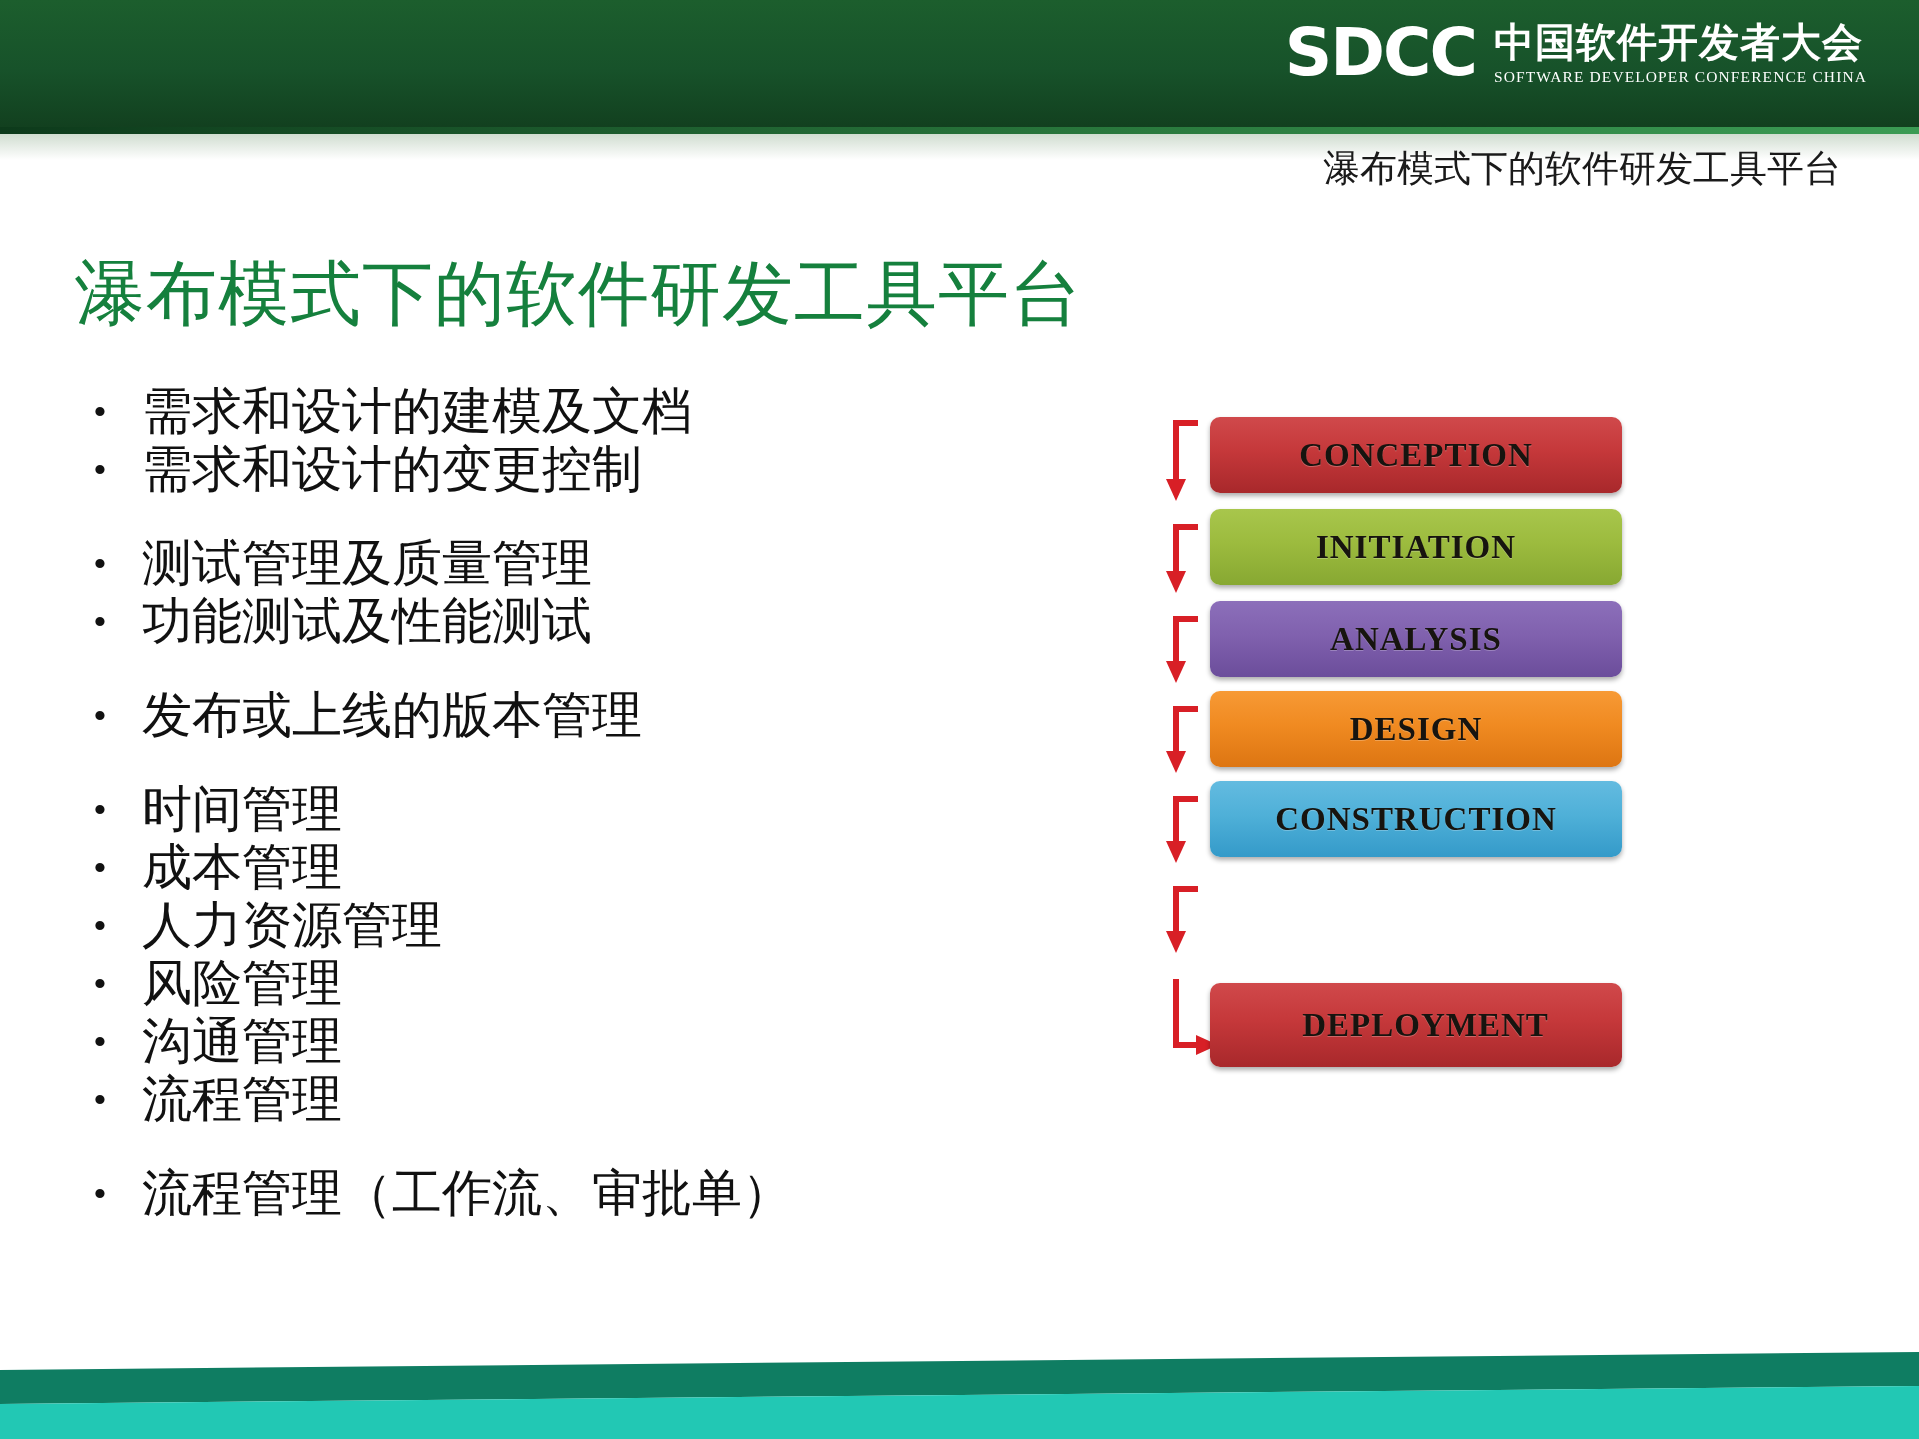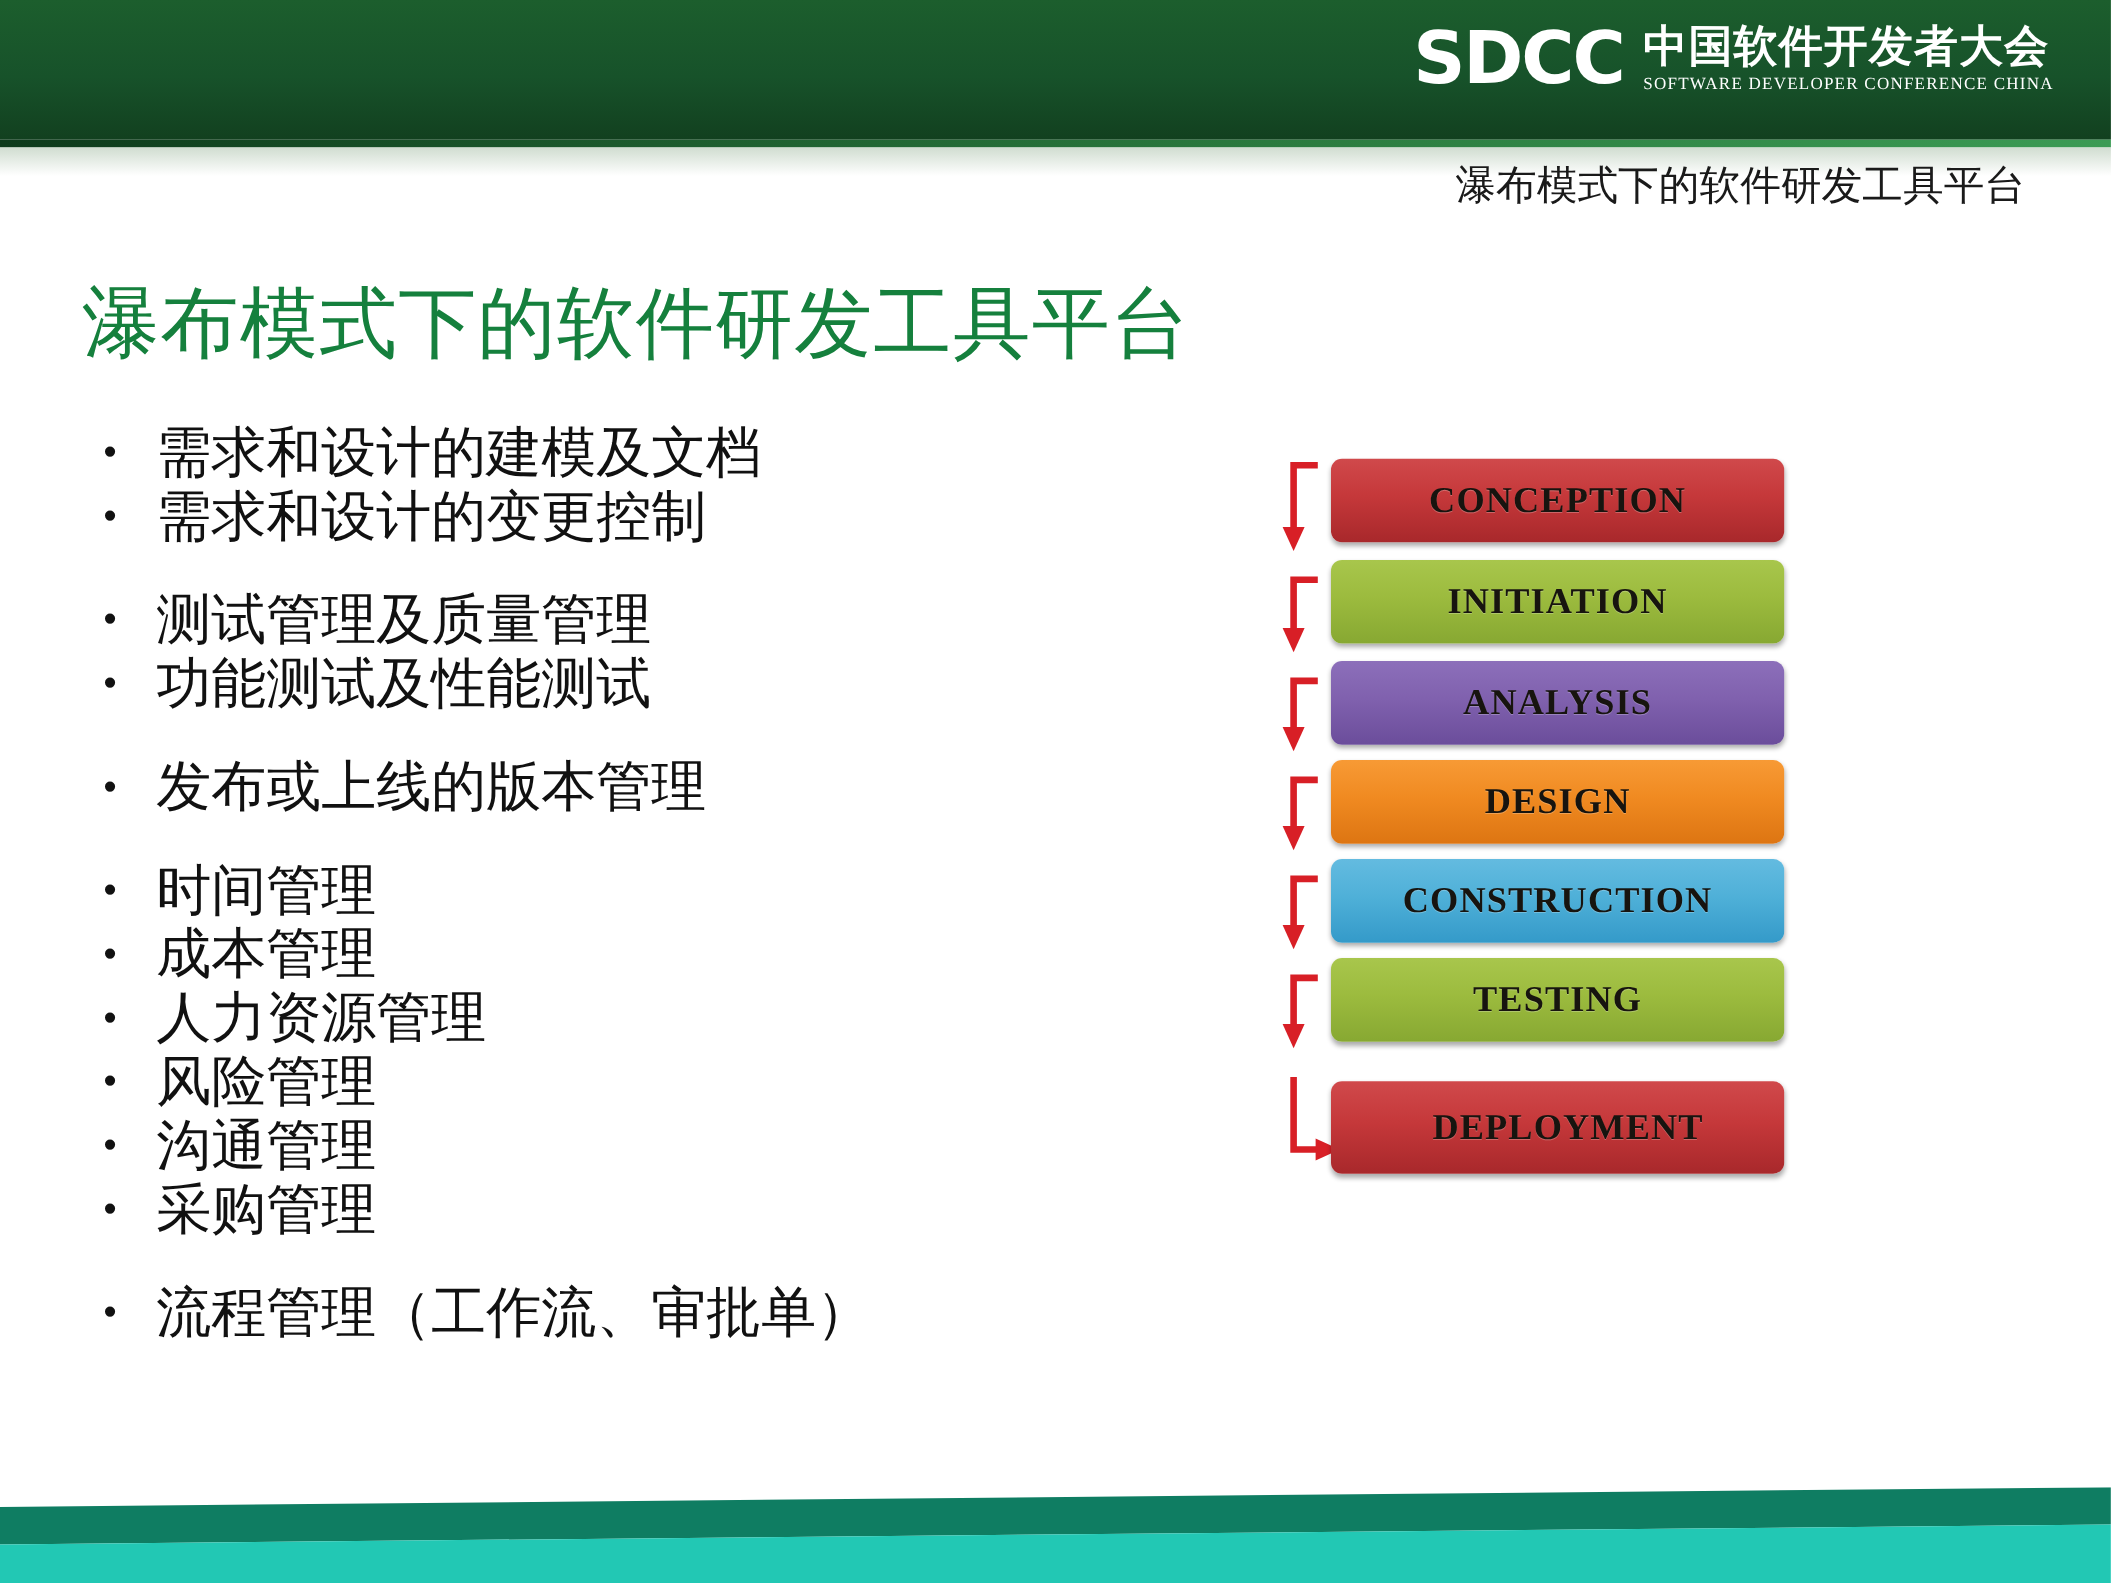--- a/index.html
+++ b/index.html
@@ -233,21 +233,21 @@
     <div class="bullet-row">
       <div class="bullet-dot">•</div>
       <div class="bullet-text">风险管理</div>
     </div>
     <div class="bullet-row">
       <div class="bullet-dot">•</div>
       <div class="bullet-text">沟通管理</div>
     </div>
     <div class="bullet-row">
       <div class="bullet-dot">•</div>
-      <div class="bullet-text">采购管理</div>
+      <div class="bullet-text">流程管理</div>
     </div>
     <div class="spacer"></div>
     <div class="bullet-row">
       <div class="bullet-dot">•</div>
       <div class="bullet-text">流程管理（工作流、审批单）</div>
     </div>
   </div>
 
   <div class="diagram">
 
@@ -280,23 +280,20 @@
     </div>
     <div class="stage" style="top:184px;background:linear-gradient(180deg,#8c6fba 0%,#8061ae 45%,#6b4d9b 100%);">
       <span>ANALYSIS</span>
     </div>
     <div class="stage" style="top:274px;background:linear-gradient(180deg,#f79a35 0%,#f08a21 45%,#dd7512 100%);">
       <span>DESIGN</span>
     </div>
     <div class="stage" style="top:364px;background:linear-gradient(180deg,#63bbe0 0%,#4fb0d8 45%,#349ac9 100%);">
       <span>CONSTRUCTION</span>
     </div>
-    <div class="stage" style="top:454px;background:linear-gradient(180deg,#a8c64c 0%,#9cbb3e 45%,#87a832 100%);">
-      <span>TESTING</span>
-    </div>
     <div class="stage" style="top:566px;height:84px;background:linear-gradient(180deg,#d0494b 0%,#c5383a 45%,#a8282b 100%);padding-left:19px;">
       <span>DEPLOYMENT</span>
     </div>
   </div>
 
   <svg style="position:absolute;left:0;top:1352px;width:1919px;height:87px;" viewBox="0 0 1919 87" preserveAspectRatio="none">
     <polygon points="0,18 1919,0 1919,34 0,52" fill="#0f7d62"></polygon>
     <polygon points="0,52 1919,34 1919,87 0,87" fill="#22c8b4"></polygon>
   </svg>
 

